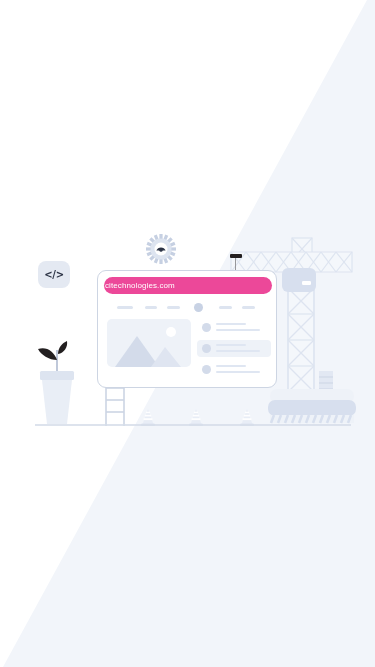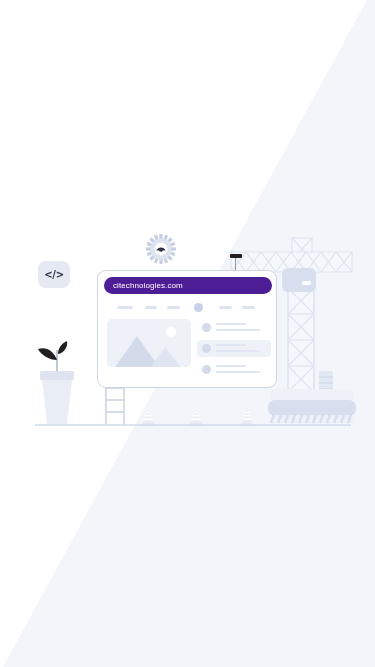--- a/index.html
+++ b/index.html
@@ -65,25 +65,25 @@
     border-radius: 9px;
     box-sizing: border-box;
     overflow: hidden;
   }
   .urlbar {
     position: absolute;
     left: 6px;
     top: 6px;
     width: 168px;
     height: 17px;
-    background: #4c1d95;
+    background: #ec4899;
     border-radius: 8.5px;
     display: flex;
     align-items: center;
-    padding-left: 9px;
+    padding-left: 1px;
     box-sizing: border-box;
   }
   .urlbar span {
     color: #ffffff;
     font-size: 8px;
     letter-spacing: 0.1px;
     font-family: "Liberation Sans", sans-serif;
   }
   .wire-nav {
     position: absolute;

